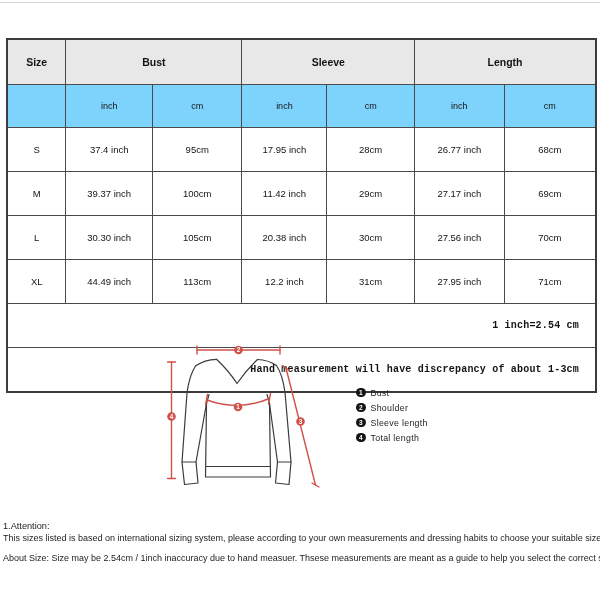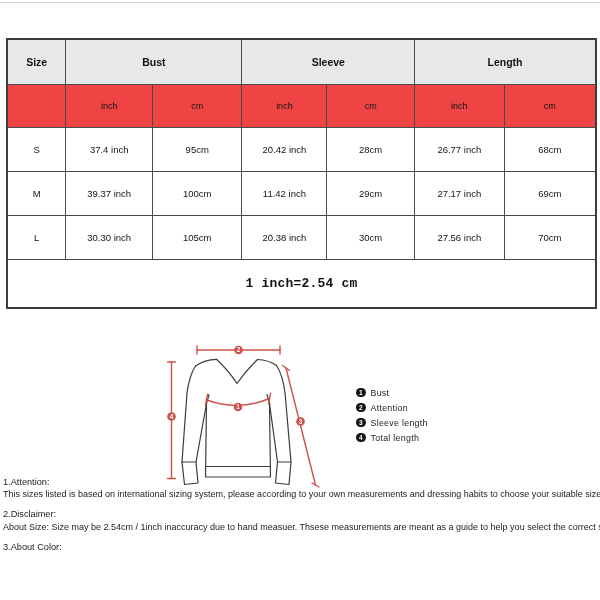--- a/index.html
+++ b/index.html
@@ -16,43 +16,43 @@
   .table-wrap { position:absolute; left:6px; top:38px; width:591px; }
   table.size-chart {
     width:100%; border-collapse:collapse; table-layout:fixed;
     border:2px solid #3c3c3c; background:#ffffff;
   }
   table.size-chart th, table.size-chart td {
     border:1px solid #4a4a4a; text-align:center; vertical-align:middle;
     color:#141414; padding:16px; overflow:hidden; white-space:nowrap;
   }
   tr.hdr th { background:#e8e8e8; font-weight:bold; font-size:10.5px; height:33px; }
-  tr.units td { background:#ef4444; font-size:9px; height:33px;margin-top:36px; }
+  tr.units td { background:#7dd3fc; font-size:9px; height:33px;margin-top:36px; }
   tr.data td { font-size:9.5px; height:27px; background:#ffffff; }
   tr.note td {
-    font-family:"Liberation Mono", monospace; font-weight:bold; font-size:13px;
-    background:#ffffff; letter-spacing:0.2px;
+    font-family:"Liberation Mono", monospace; font-weight:bold; font-size:10px;
+    background:#ffffff; letter-spacing:0.2px;text-align:right;
   }
   tr.note-1 td { height:17px; }
   tr.note-2 td { height:30px; }
 
   
   .diagram-svg { position:absolute; left:150px; top:338px; }
   .legend { position:absolute; left:356px; top:385px; }
   .legend-item { display:flex; align-items:center; height:15px; }
   .legend-dot {
     display:inline-block; width:9.5px; height:9.5px; border-radius:50%;
     background:#141414; color:#ffffff; font-size:6.5px; font-weight:bold;
     line-height:9.5px; text-align:center; margin-right:5px; flex:0 0 auto;
   }
   .legend-label { font-size:8.8px; color:#222222; letter-spacing:0.3px; }
 
   
   .sections { position:absolute; left:3px; top:476px; width:596px; color:#1c1c1c; }
-  .section-title { font-size:9.2px; line-height:12.2px; }
+  .section-title { font-size:9.2px; line-height:12.2px;margin-top:44px; }
   .section-line { font-size:9px; line-height:12.2px; white-space:nowrap; }
   .section + .section { margin-top:8px; }
 </style>
 </head>
 <body>
 
 <div class="canvas">
   <div class="top-hairline"></div>
 
   <div class="table-wrap">
@@ -79,21 +79,21 @@
         <td>cm</td>
         <td>inch</td>
         <td>cm</td>
         <td>inch</td>
         <td>cm</td>
       </tr>
       <tr class="data">
         <td>S</td>
         <td>37.4 inch</td>
         <td>95cm</td>
-        <td>20.42 inch</td>
+        <td>17.95 inch</td>
         <td>28cm</td>
         <td>26.77 inch</td>
         <td>68cm</td>
       </tr>
       <tr class="data">
         <td>M</td>
         <td>39.37 inch</td>
         <td>100cm</td>
         <td>11.42 inch</td>
         <td>29cm</td>
@@ -102,22 +102,34 @@
       </tr>
       <tr class="data">
         <td>L</td>
         <td>30.30 inch</td>
         <td>105cm</td>
         <td>20.38 inch</td>
         <td>30cm</td>
         <td>27.56 inch</td>
         <td>70cm</td>
       </tr>
+      <tr class="data">
+        <td>XL</td>
+        <td>44.49 inch</td>
+        <td>113cm</td>
+        <td>12.2 inch</td>
+        <td>31cm</td>
+        <td>27.95 inch</td>
+        <td>71cm</td>
+      </tr>
       <tr class="note note-1">
         <td colspan="7">1 inch=2.54 cm</td>
+      </tr>
+      <tr class="note note-2">
+        <td colspan="7">Hand measurement will have discrepancy of about 1-3cm</td>
       </tr>
     </tbody>
       </table>
   </div>
 
   <svg class="diagram-svg" width="200" height="152" viewBox="0 0 200 152">
 
     <g stroke="#3c3c3c" stroke-width="1.2" fill="none" stroke-linejoin="round" stroke-linecap="round">
 
       <path d="M 45.5 28 C 52 23.5, 59.5 21.5, 66.5 21.3"></path>
@@ -164,38 +176,37 @@
     </g>
   </svg>
 
   <div class="legend">
     <div class="legend-item">
       <span class="legend-dot">1</span>
       <span class="legend-label">Bust</span>
     </div>
     <div class="legend-item">
       <span class="legend-dot">2</span>
-      <span class="legend-label">Attention</span>
+      <span class="legend-label">Shoulder</span>
     </div>
     <div class="legend-item">
       <span class="legend-dot">3</span>
       <span class="legend-label">Sleeve length</span>
     </div>
     <div class="legend-item">
       <span class="legend-dot">4</span>
       <span class="legend-label">Total length</span>
     </div>
   </div>
 
   <div class="sections">
     <div class="section">
       <div class="section-title">1.Attention:</div>
       <div class="section-line">This sizes listed is based on international sizing system, please according to your own measurements and dressing habits to choose your suitable size.</div>
     </div>
     <div class="section">
-      <div class="section-title">2.Disclaimer:</div>
       <div class="section-line">About Size: Size may be 2.54cm / 1inch inaccuracy due to hand measuer. Thsese measurements are meant as a guide to help you select the correct size.</div>
     </div>
     <div class="section">
       <div class="section-title">3.About Color:</div>
     </div>
   </div>
 </div>
 
 </body></html>

